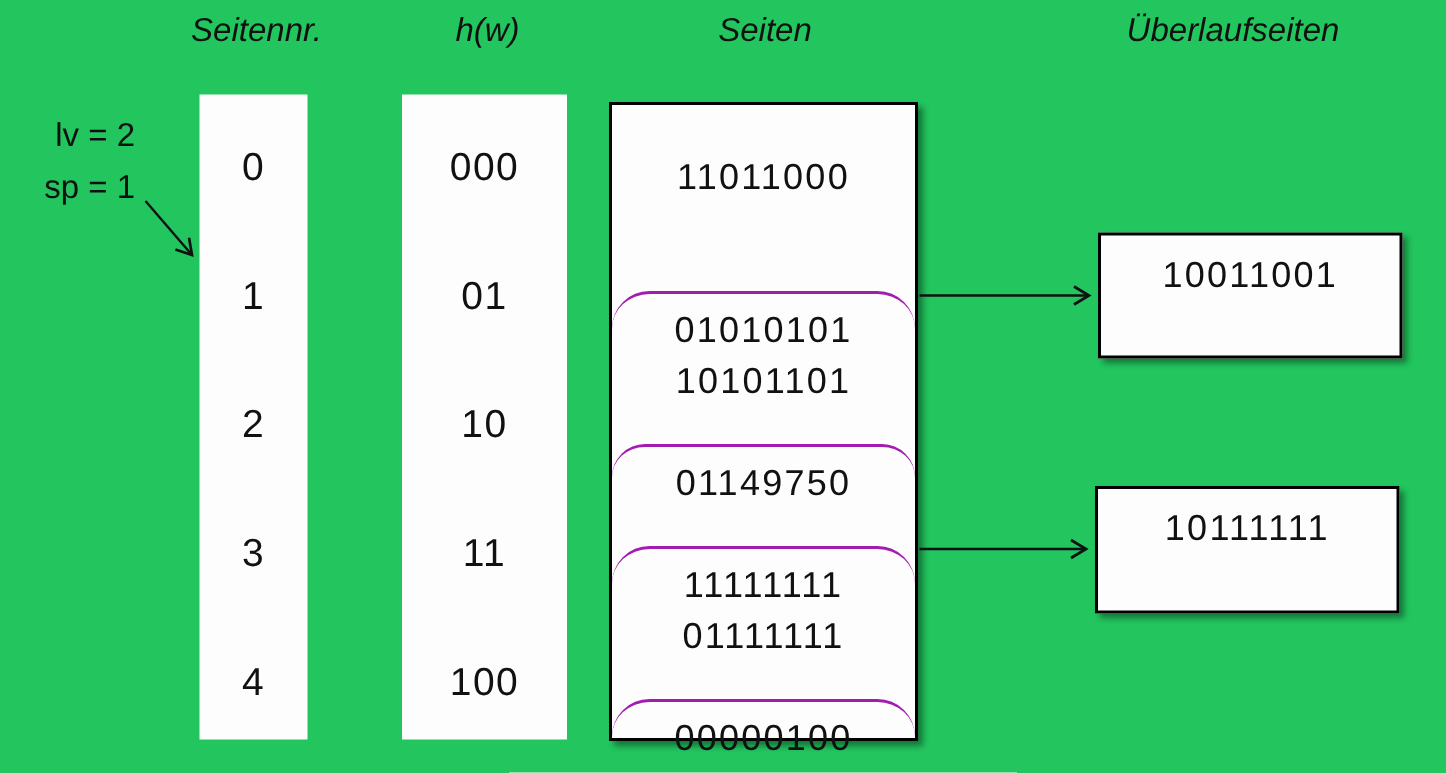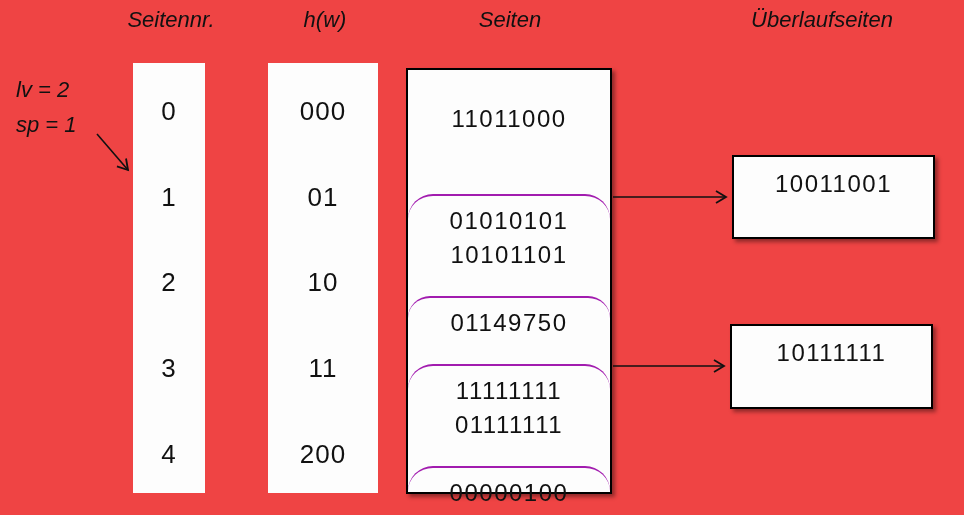--- a/index.html
+++ b/index.html
@@ -6,44 +6,43 @@
     margin: 0;
     padding: 0;
     background: #f1f1f1;
     font-family: "Liberation Sans", sans-serif;
     color: #111111;
   }
   .stage {
     position: relative;
     width: 964px;
     height: 515px;
-    background: #ef4444;
+    background: #22c55e;
     overflow: hidden;
   }
   
   .hdr {
     position: absolute;
     top: 5px;
     transform: translateX(-50%);
     font-size: 22px;
     font-style: italic;
     font-weight: 500;
     line-height: 30px;
     white-space: nowrap;
     color: #111111;
   }
   
   .annot {
     position: absolute;
-    left: 16px;
+    left: 4px;
     top: 72px;
     width: 86px;
-    text-align: left;
+    text-align: right;
     font-size: 22px;
-    font-style: italic;
     font-weight: 500;
     line-height: 35px;
     white-space: nowrap;
   }
   
   .strip {
     position: absolute;
     top: 63px;
     height: 430px;
     background: #fdfdfd;
@@ -131,21 +130,21 @@
   <div class="colval pagenr" style="top:94px">0</div>
   <div class="colval pagenr" style="top:180px">1</div>
   <div class="colval pagenr" style="top:265px">2</div>
   <div class="colval pagenr" style="top:351px">3</div>
   <div class="colval pagenr" style="top:437px">4</div>
 
   <div class="colval hash" style="top:94px">000</div>
   <div class="colval hash" style="top:180px">01</div>
   <div class="colval hash" style="top:265px">10</div>
   <div class="colval hash" style="top:351px">11</div>
-  <div class="colval hash" style="top:437px">200</div>
+  <div class="colval hash" style="top:437px">100</div>
 
   <div class="mainbox">
     <div class="cell">
       <div class="bline">11011000</div>
       <div class="bline"></div>
     </div>
     <div class="cell">
       <div class="bline">01010101</div>
       <div class="bline">10101101</div>
     </div>

